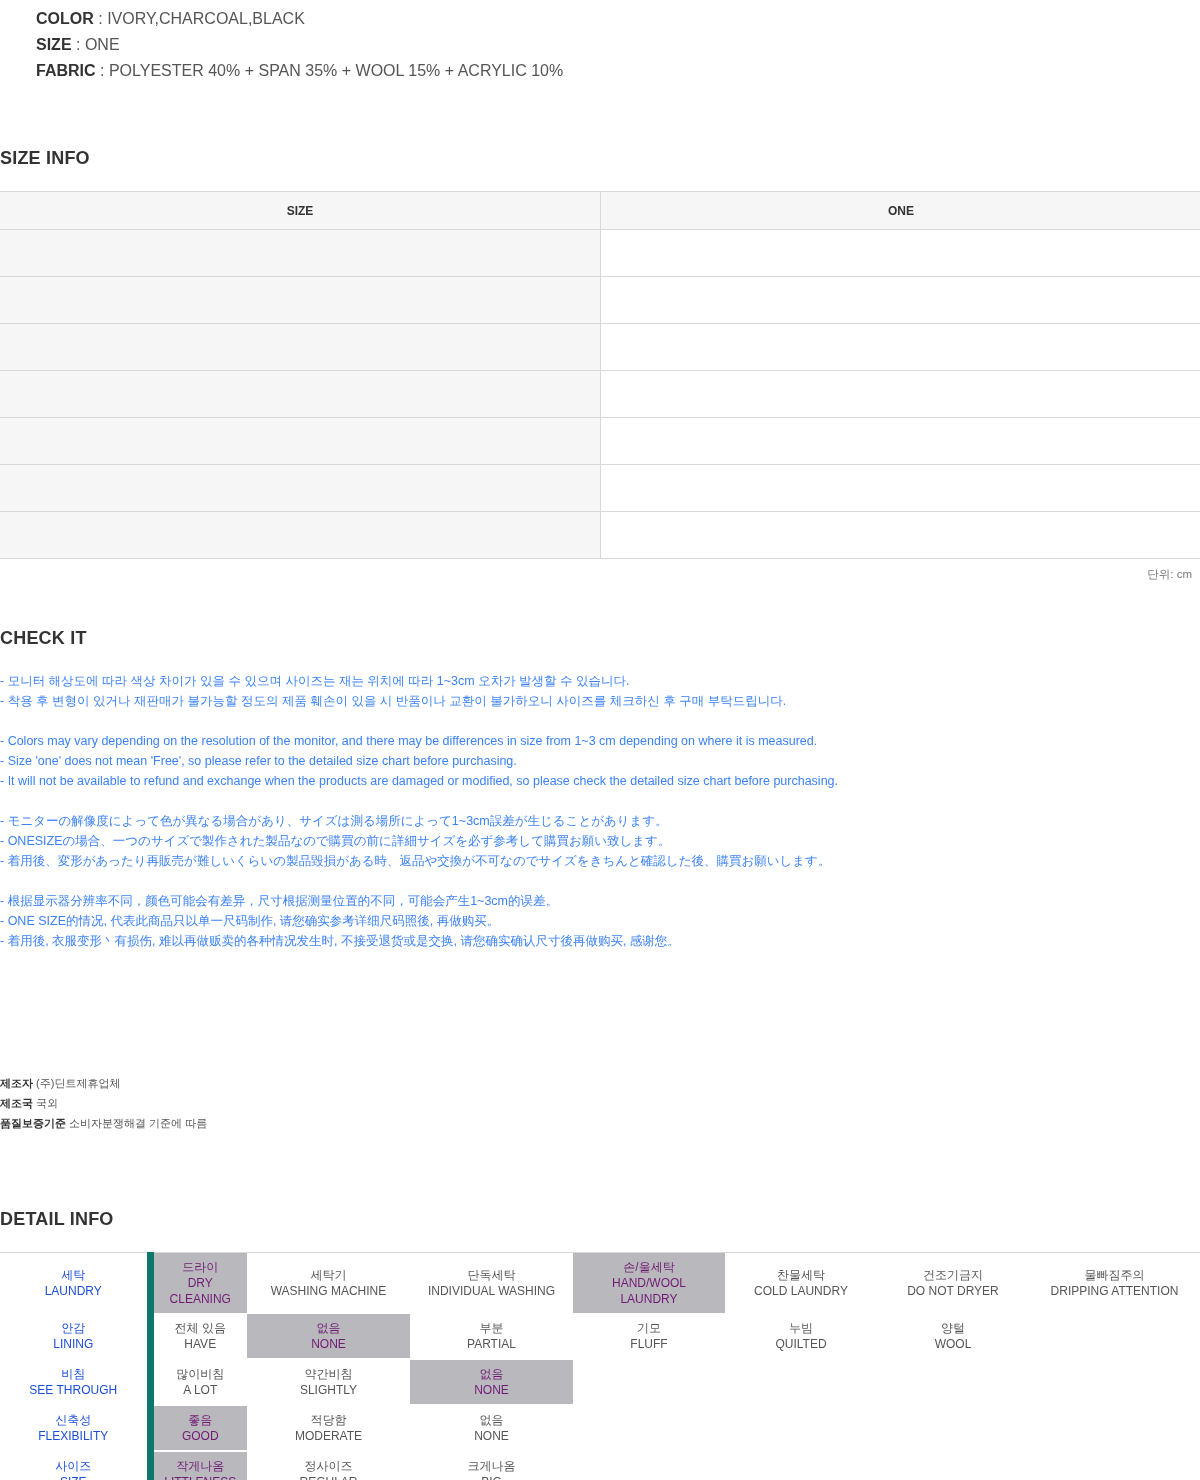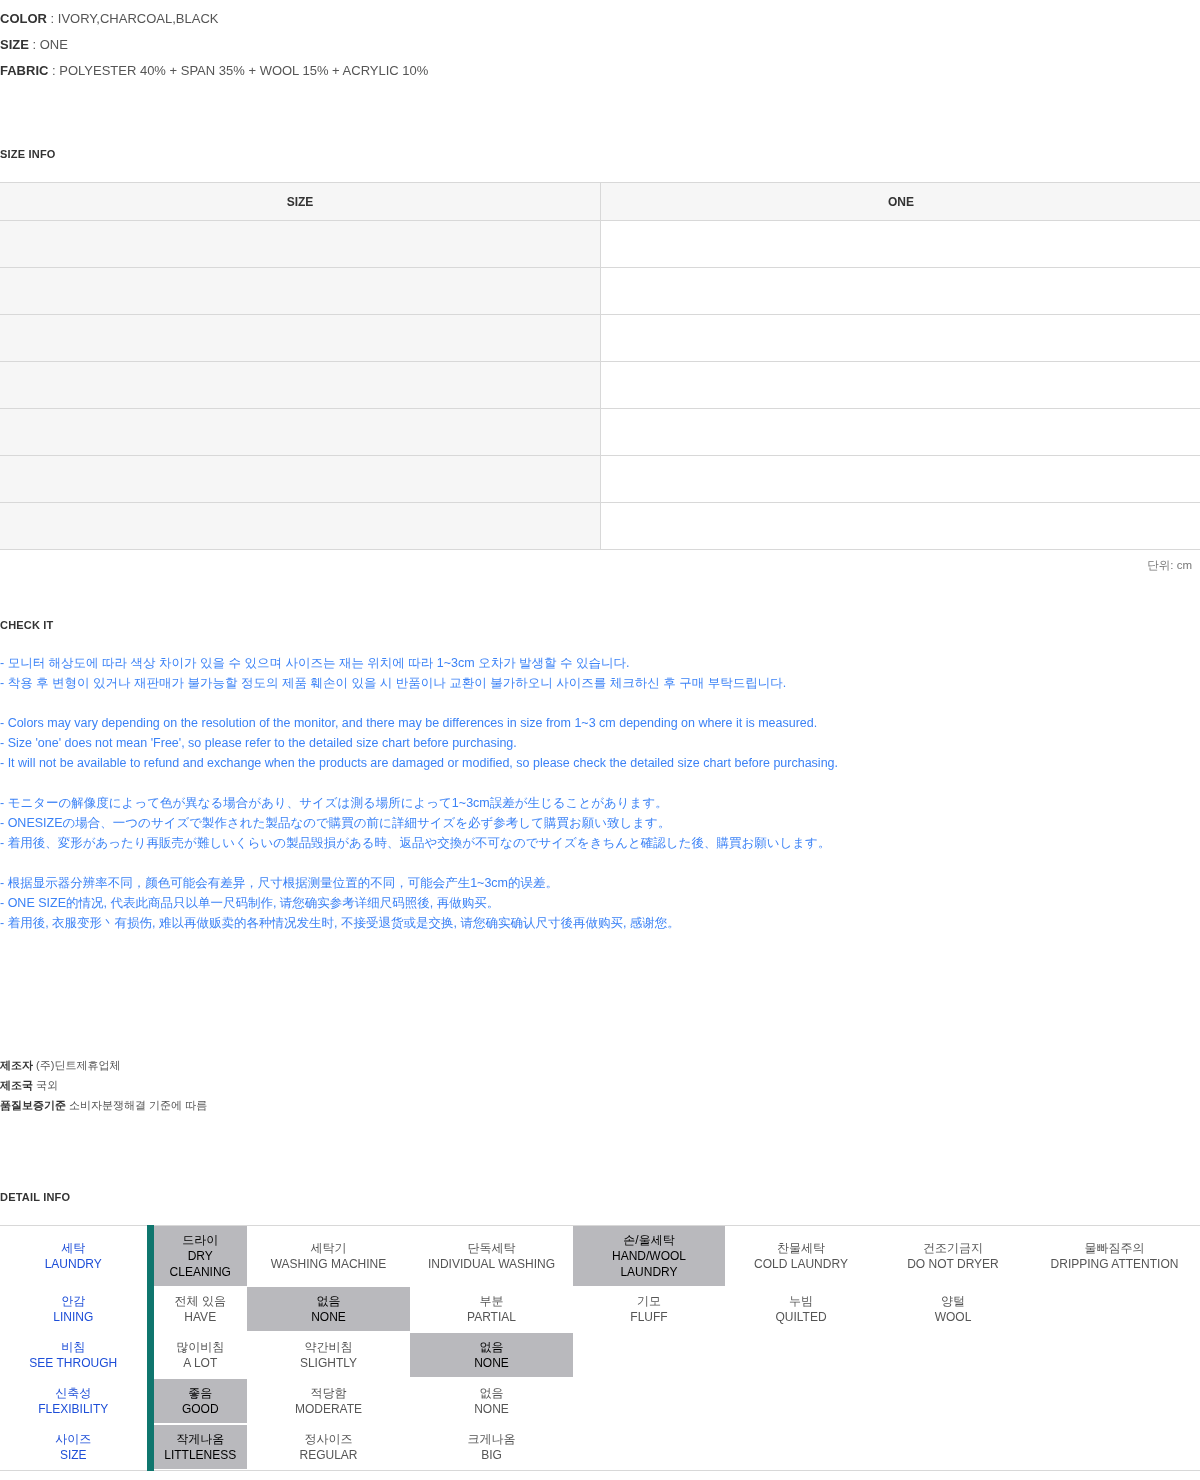--- a/index.html
+++ b/index.html
@@ -7,26 +7,26 @@
     width:1200px;
     background:#ffffff;
     font-family:"Liberation Sans", sans-serif;
     color:#333333;
     -webkit-font-smoothing:antialiased;
   }
   .page{width:1200px;position:relative;}
 
   
   .spec-block{padding-top:6px;}
-  .spec-line{font-size:13px;line-height:26px;color:#555;}
+  .spec-line{font-size:16px;line-height:26px;color:#555;padding-left:36px;}
   .spec-line b{color:#333;font-weight:bold;}
 
   
   .section-title{
-    font-size:11px;font-weight:bold;color:#333;letter-spacing:0.2px;
+    font-size:18px;font-weight:bold;color:#333;letter-spacing:0.2px;
   }
 
   
   table.size-table{
     width:1200px;border-collapse:collapse;table-layout:fixed;
     font-size:12px;color:#444;
   }
   table.size-table th,table.size-table td{
     border-top:1px solid #d8d8d8;border-bottom:1px solid #d8d8d8;
     padding:0;text-align:center;vertical-align:middle;
@@ -66,21 +66,21 @@
   }
   .detail-grid td.first-col{
     border-right:7px solid #0f766e;color:#1d4ed8;
   }
   .cellbox{
     display:block;padding:6px 2px;
   }
   .cellbox .kr{display:block;}
   .cellbox .en{display:block;}
   .hl{background:#b9b9bd;color:#ffffff;}
-  .hl .kr,.hl .en{color:#000000;}
+  .hl .kr,.hl .en{color:#701a75;}
   .rowtall td{height:56px;}
 </style>
 </head>
 <body>
 
 <div class="page">
 
   <div class="spec-block">
     <div class="spec-line">
       <b>COLOR</b>

